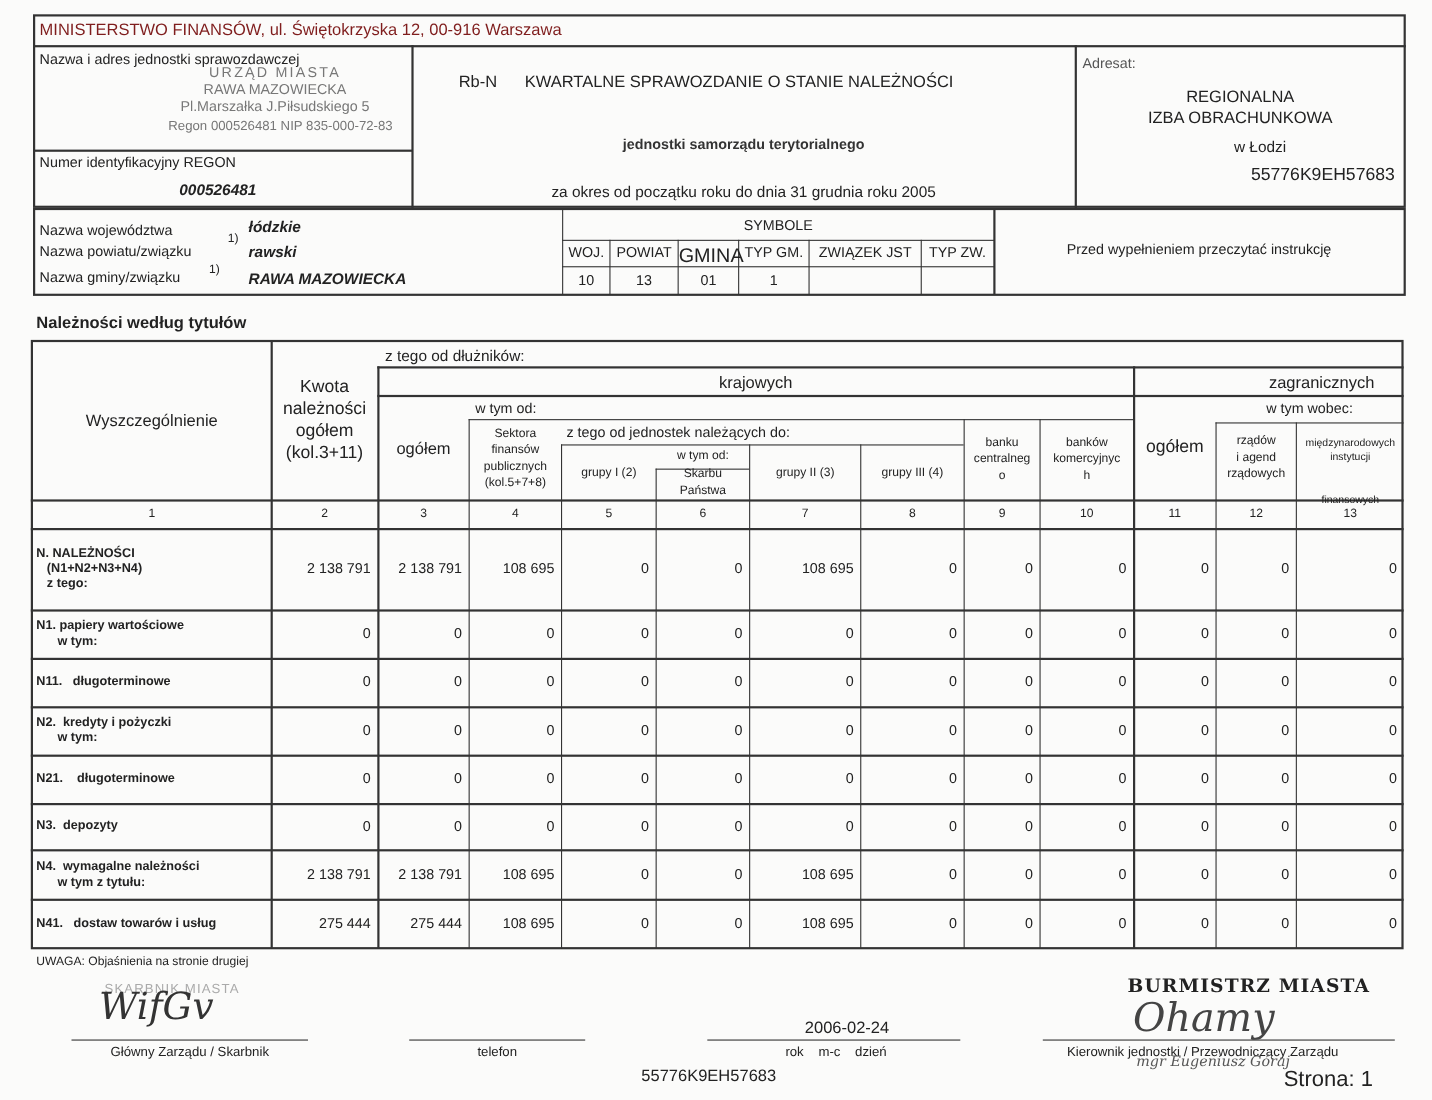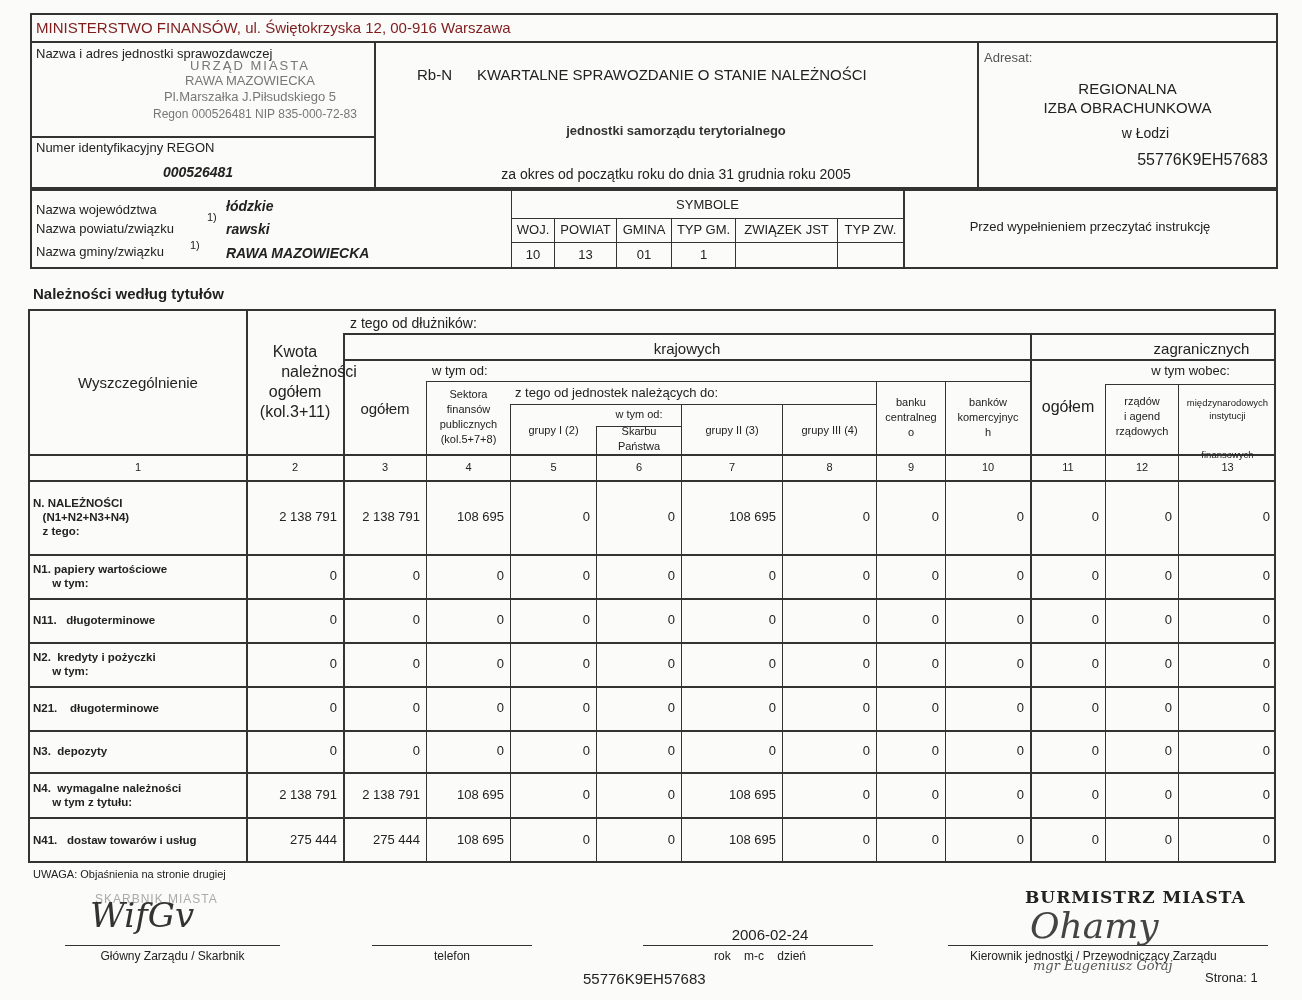--- a/index.html
+++ b/index.html
@@ -69,21 +69,21 @@
 <div class="hl" style="left:511px;top:218px;width:393px;"></div>
 <div class="hl" style="left:511px;top:242px;width:393px;"></div>
 <div class="vl" style="left:554px;top:218px;height:50px;"></div>
 <div class="vl" style="left:616px;top:218px;height:50px;"></div>
 <div class="vl" style="left:671px;top:218px;height:50px;"></div>
 <div class="vl" style="left:735px;top:218px;height:50px;"></div>
 <div class="vl" style="left:837px;top:218px;height:50px;"></div>
 
 <div class="t c" style="left:512px;top:222px;width:42px;font-size:13px;">WOJ.</div>
 <div class="t c" style="left:555px;top:222px;width:61px;font-size:13px;">POWIAT</div>
-<div class="t c" style="left:617px;top:222px;width:54px;font-size:13px;">GMINA</div>
+<div class="t c" style="left:617px;top:222px;width:54px;font-size:18px;">GMINA</div>
 <div class="t c" style="left:672px;top:222px;width:63px;font-size:13px;">TYP GM.</div>
 <div class="t c" style="left:736px;top:222px;width:101px;font-size:13px;">ZWIĄZEK JST</div>
 <div class="t c" style="left:838px;top:222px;width:65px;font-size:13px;">TYP ZW.</div>
 
 <div class="t c" style="left:512px;top:247px;width:42px;font-size:13px;">10</div>
 <div class="t c" style="left:555px;top:247px;width:61px;font-size:13px;">13</div>
 <div class="t c" style="left:617px;top:247px;width:54px;font-size:13px;">01</div>
 <div class="t c" style="left:672px;top:247px;width:63px;font-size:13px;">1</div>
 <div class="t c" style="left:736px;top:247px;width:101px;font-size:13px;"></div>
 <div class="t c" style="left:838px;top:247px;width:65px;font-size:13px;"></div>
@@ -111,21 +111,21 @@
 <div class="hl2" style="left:343px;top:359px;width:933px;"></div>
 <div class="hl" style="left:426px;top:381px;width:604px;"></div>
 <div class="hl" style="left:1105px;top:384px;width:171px;"></div>
 <div class="hl" style="left:510px;top:404px;width:366px;"></div>
 <div class="hl" style="left:596px;top:426px;width:85px;"></div>
 <div class="hl2" style="left:28px;top:454px;width:1248px;"></div>
 <div class="hl2" style="left:28px;top:480px;width:1248px;"></div>
 
 <div class="t c" style="left:30px;top:374px;width:216px;font-size:15px;">Wyszczególnienie</div>
 <div class="t c" style="left:247px;top:343px;width:96px;font-size:16px;">Kwota</div>
-<div class="t c" style="left:247px;top:363px;width:96px;font-size:16px;padding-left:24px;">należności</div>
+<div class="t c" style="left:247px;top:363px;width:96px;font-size:16px;">należności</div>
 <div class="t c" style="left:247px;top:383px;width:96px;font-size:16px;">ogółem</div>
 <div class="t c" style="left:247px;top:403px;width:96px;font-size:16px;">(kol.3+11)</div>
 
 <div class="t" style="left:350px;top:315px;font-size:14px;">z tego od dłużników:</div>
 <div class="t c" style="left:344px;top:340px;width:686px;font-size:15px;">krajowych</div>
 <div class="t c" style="left:1031px;top:340px;width:245px;font-size:15px;padding-left:48px;">zagranicznych</div>
 <div class="t" style="left:432px;top:363px;font-size:13px;">w tym od:</div>
 <div class="t c" style="left:1105px;top:363px;width:171px;font-size:13px;">w tym wobec:</div>
 <div class="t c" style="left:344px;top:400px;width:82px;font-size:15px;">ogółem</div>
 
@@ -304,13 +304,13 @@
 <div class="hl" style="left:643px;top:945px;width:230px;"></div>
 <div class="t c" style="left:655px;top:949px;width:210px;font-size:12px;white-space:pre;">rok    m-c    dzień</div>
 
 <div class="t sig b" style="left:1025px;top:887px;font-size:17px;letter-spacing:1px;">BURMISTRZ MIASTA</div>
 <div class="t sig" style="left:1030px;top:905px;font-size:36px;font-style:italic;color:#444;">Ohamy</div>
 <div class="hl" style="left:948px;top:945px;width:320px;"></div>
 <div class="t" style="left:970px;top:949px;font-size:12px;">Kierownik jednostki / Przewodniczący Zarządu</div>
 <div class="t sig i" style="left:1033px;top:958px;font-size:13px;color:#555;">mgr Eugeniusz Góraj</div>
 
 <div class="t" style="left:583px;top:970px;font-size:15px;">55776K9EH57683</div>
-<div class="t" style="left:1205px;top:970px;font-size:13px;">Strona: 1</div>
+<div class="t" style="left:1167px;top:970px;font-size:20px;">Strona: 1</div>
 
 </body></html>

